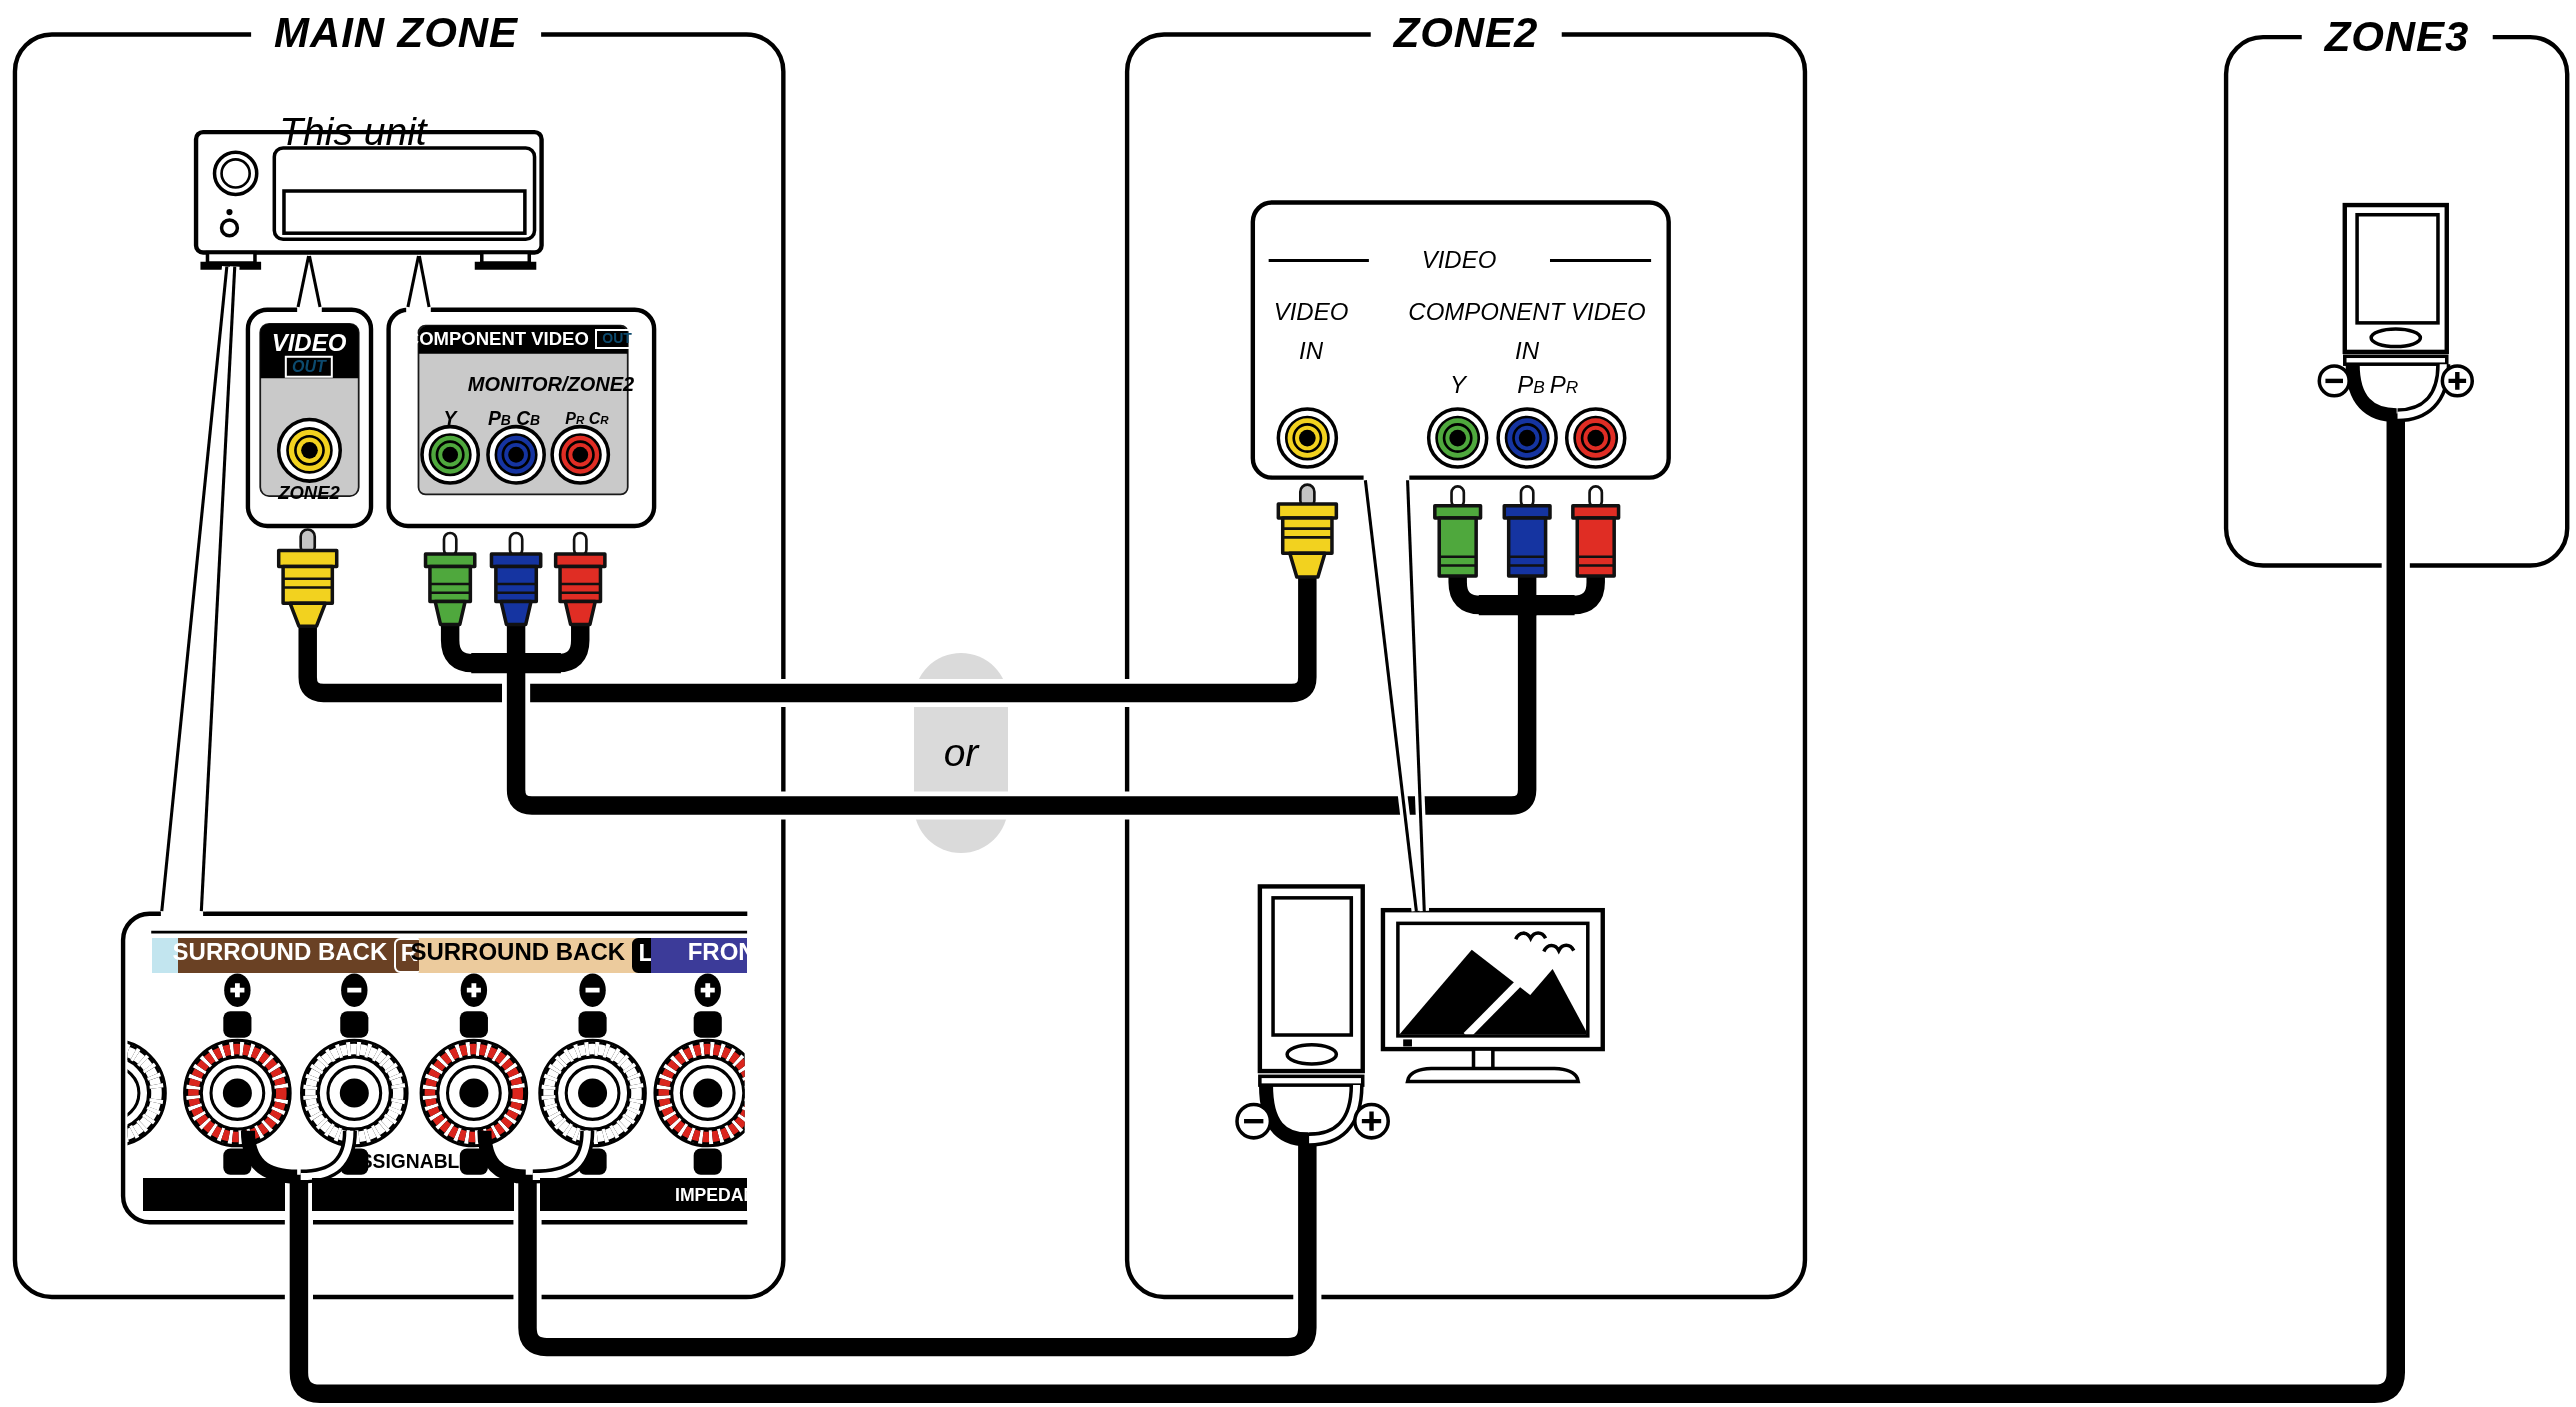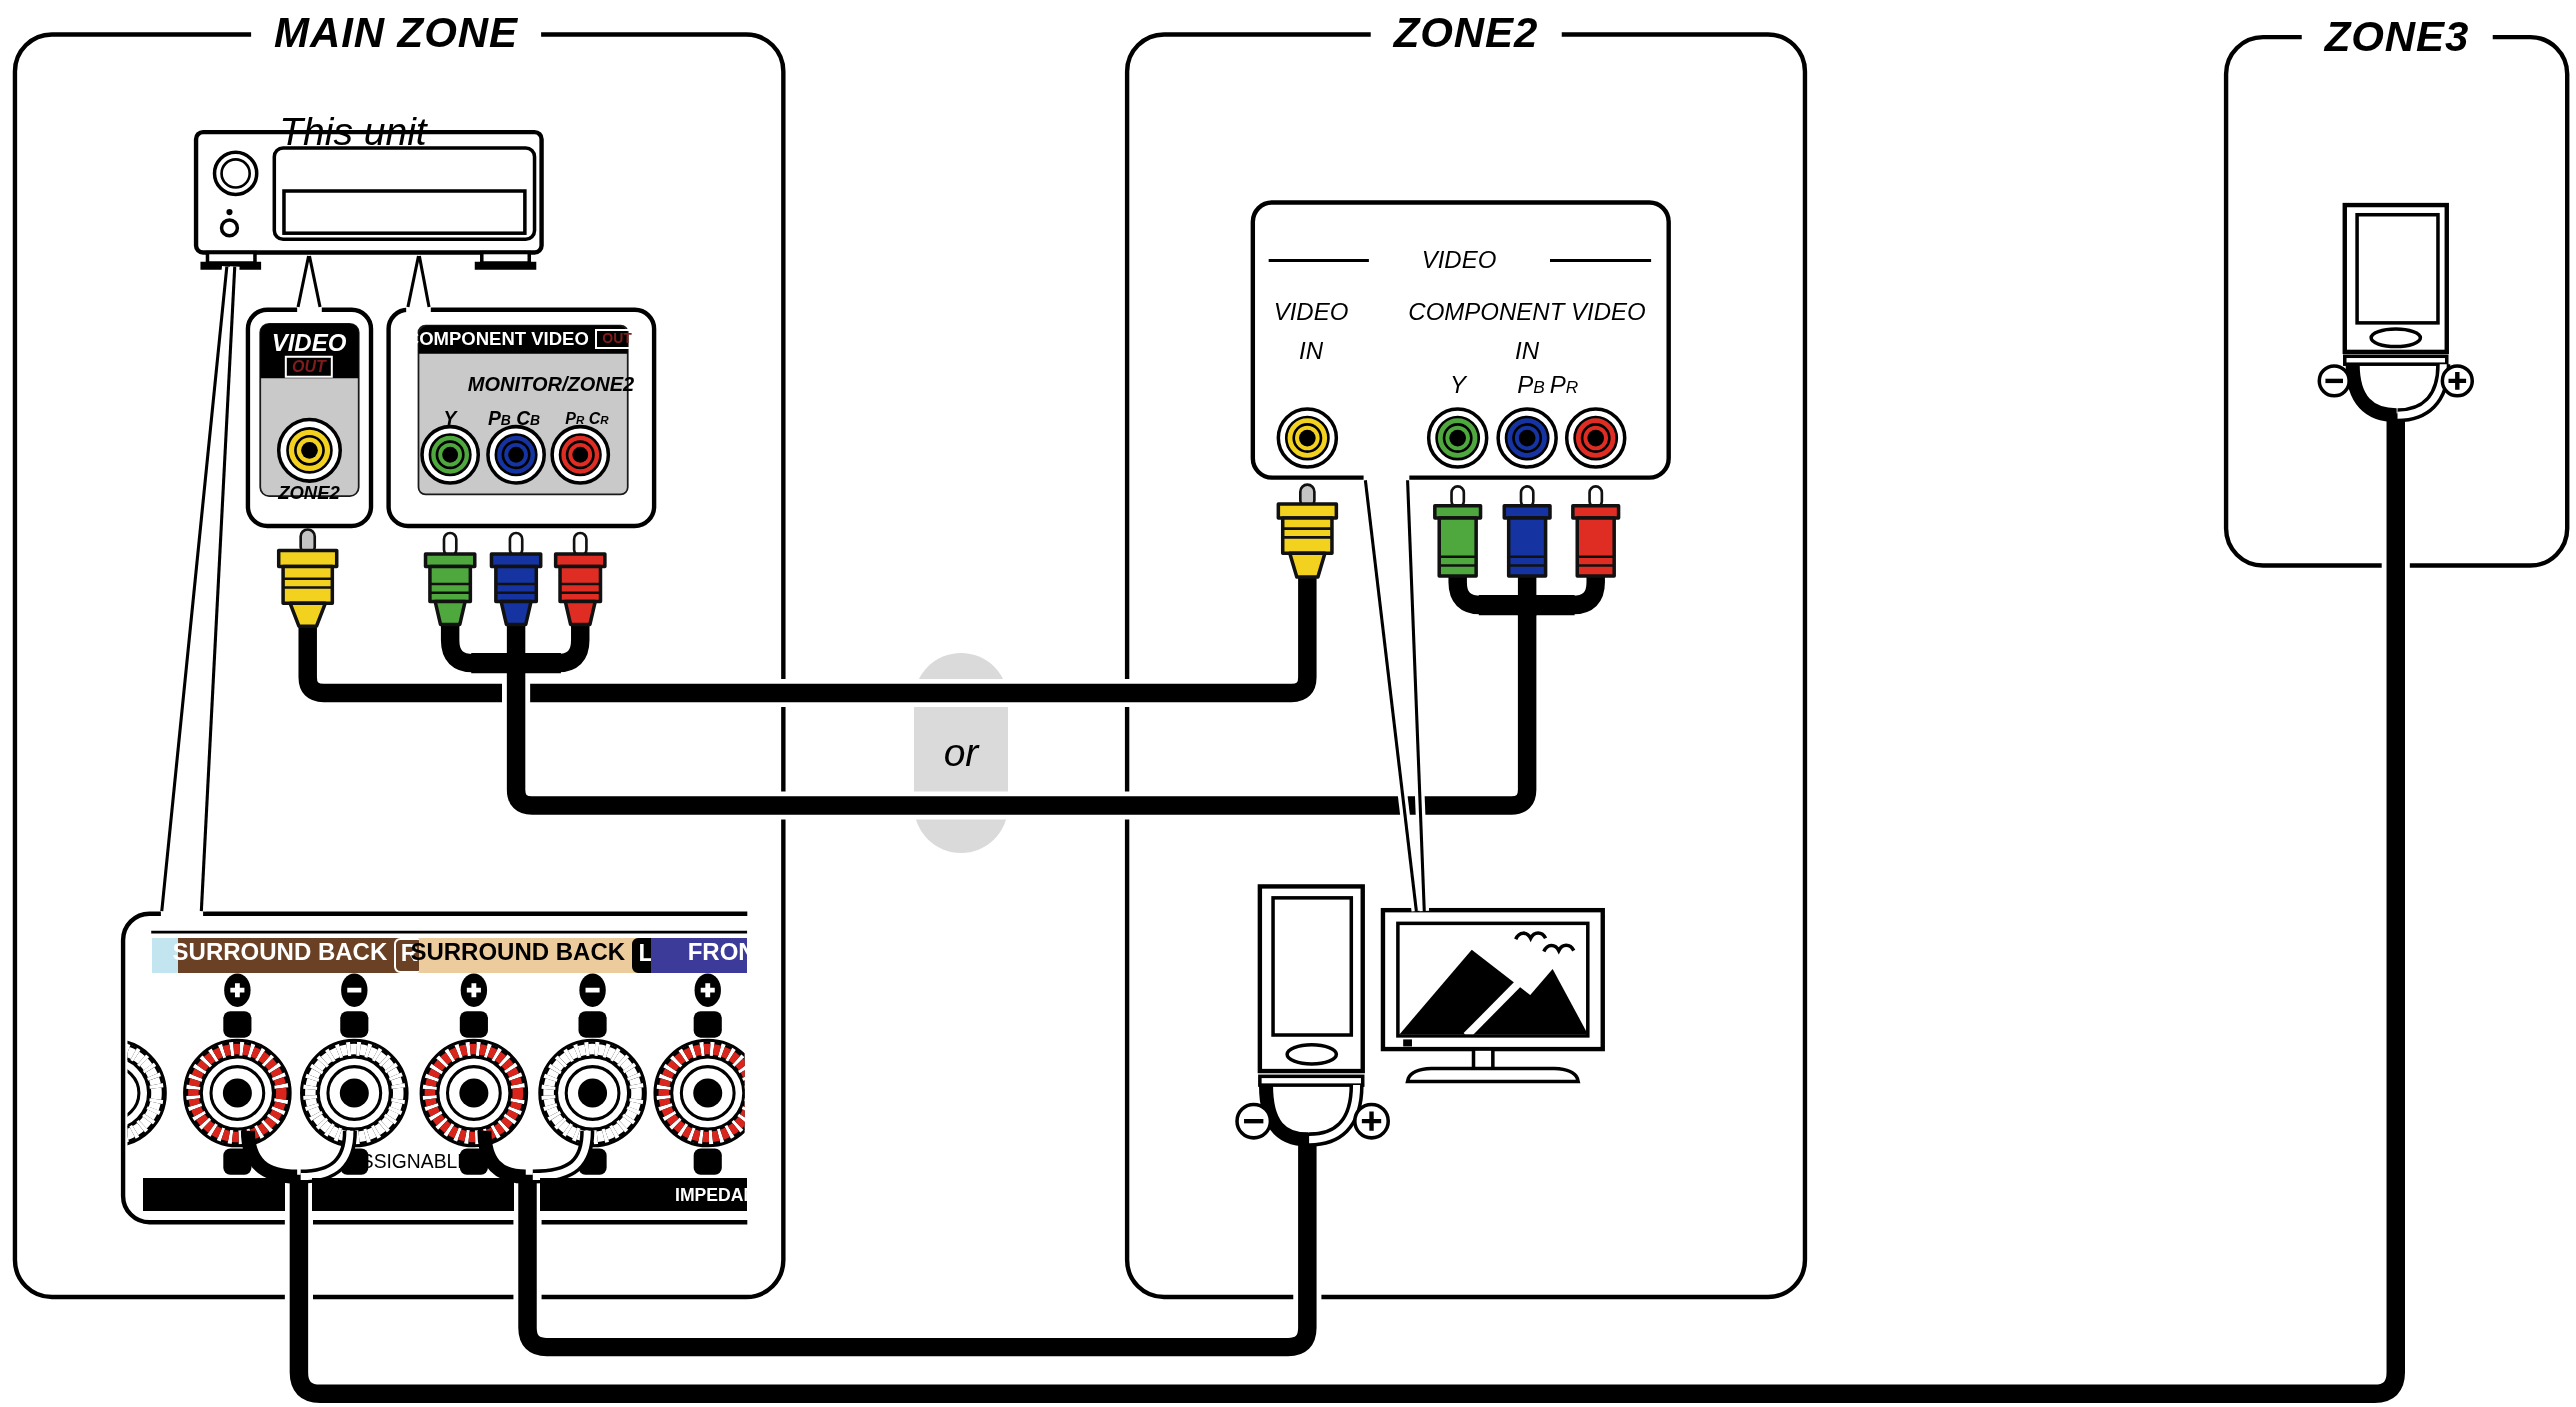--- a/index.html
+++ b/index.html
@@ -7,35 +7,35 @@
          font-family:"Liberation Sans", sans-serif;color:#000;}
   .abs{position:absolute;}
   .ctr{transform:translate(-50%,-50%);font-style:italic;}
   svg{position:absolute;left:0;top:0;}
   .zone-title{font-weight:bold;font-size:42px;background:#fff;padding:0 23px;white-space:nowrap;z-index:3;letter-spacing:0.9px;}
   .plain-label{font-size:39px;white-space:nowrap;z-index:3;}
   .or-pill{position:absolute;left:914px;top:653px;width:94px;height:200px;border-radius:47px;
            background:var(--c-pill_gray,#dadada);z-index:0;}
   .or-text{font-size:39px;z-index:3;}
   .hdr-text{color:#fff;font-weight:bold;white-space:nowrap;z-index:3;}
-  .out-badge{display:inline-block;border:2.6px solid #fff;color:#7f1d1d;font-weight:bold;
+  .out-badge{display:inline-block;border:2.6px solid #fff;color:#0c4a6e;font-weight:bold;
              padding:0px 5.3px 0.9px 5.3px;line-height:1.1;white-space:nowrap;}
   .panel-sub{font-weight:bold;white-space:nowrap;z-index:3;}
   .jack-lbl{font-weight:bold;white-space:nowrap;z-index:3;}
   .sub{font-size:0.72em;}
   .z2lbl{font-size:24px;white-space:nowrap;z-index:3;}
   .sp-overlay{position:absolute;left:121px;top:912px;width:626px;height:312px;overflow:hidden;z-index:2;}
   .strip{position:absolute;top:25.5px;height:35px;display:flex;justify-content:center;
          font-weight:bold;font-size:24px;white-space:nowrap;}
   .badge{display:inline-block;border-radius:6.2px;padding:0 4.4px;margin-left:7px;line-height:1.05;}
   .badge-r{border:2.6px solid #fff;color:#fff;}
   .badge-l{background:#000;color:#fff;border:2.6px solid #000;}
   .spbar{position:absolute;height:33px;background:#000;top:266px;}
   .assignable{position:absolute;top:239px;left:200px;width:176px;text-align:center;
-              font-weight:normal;font-size:19.3px;}
+              font-weight:bold;font-size:19.3px;}
   .impedance{position:absolute;top:273px;left:554px;width:193px;color:#fff;font-weight:bold;
              font-size:17.6px;white-space:nowrap;}
 </style>
 </head>
 <body>
 
 <div id="stage">
 
   <div class="or-pill"></div>
 

